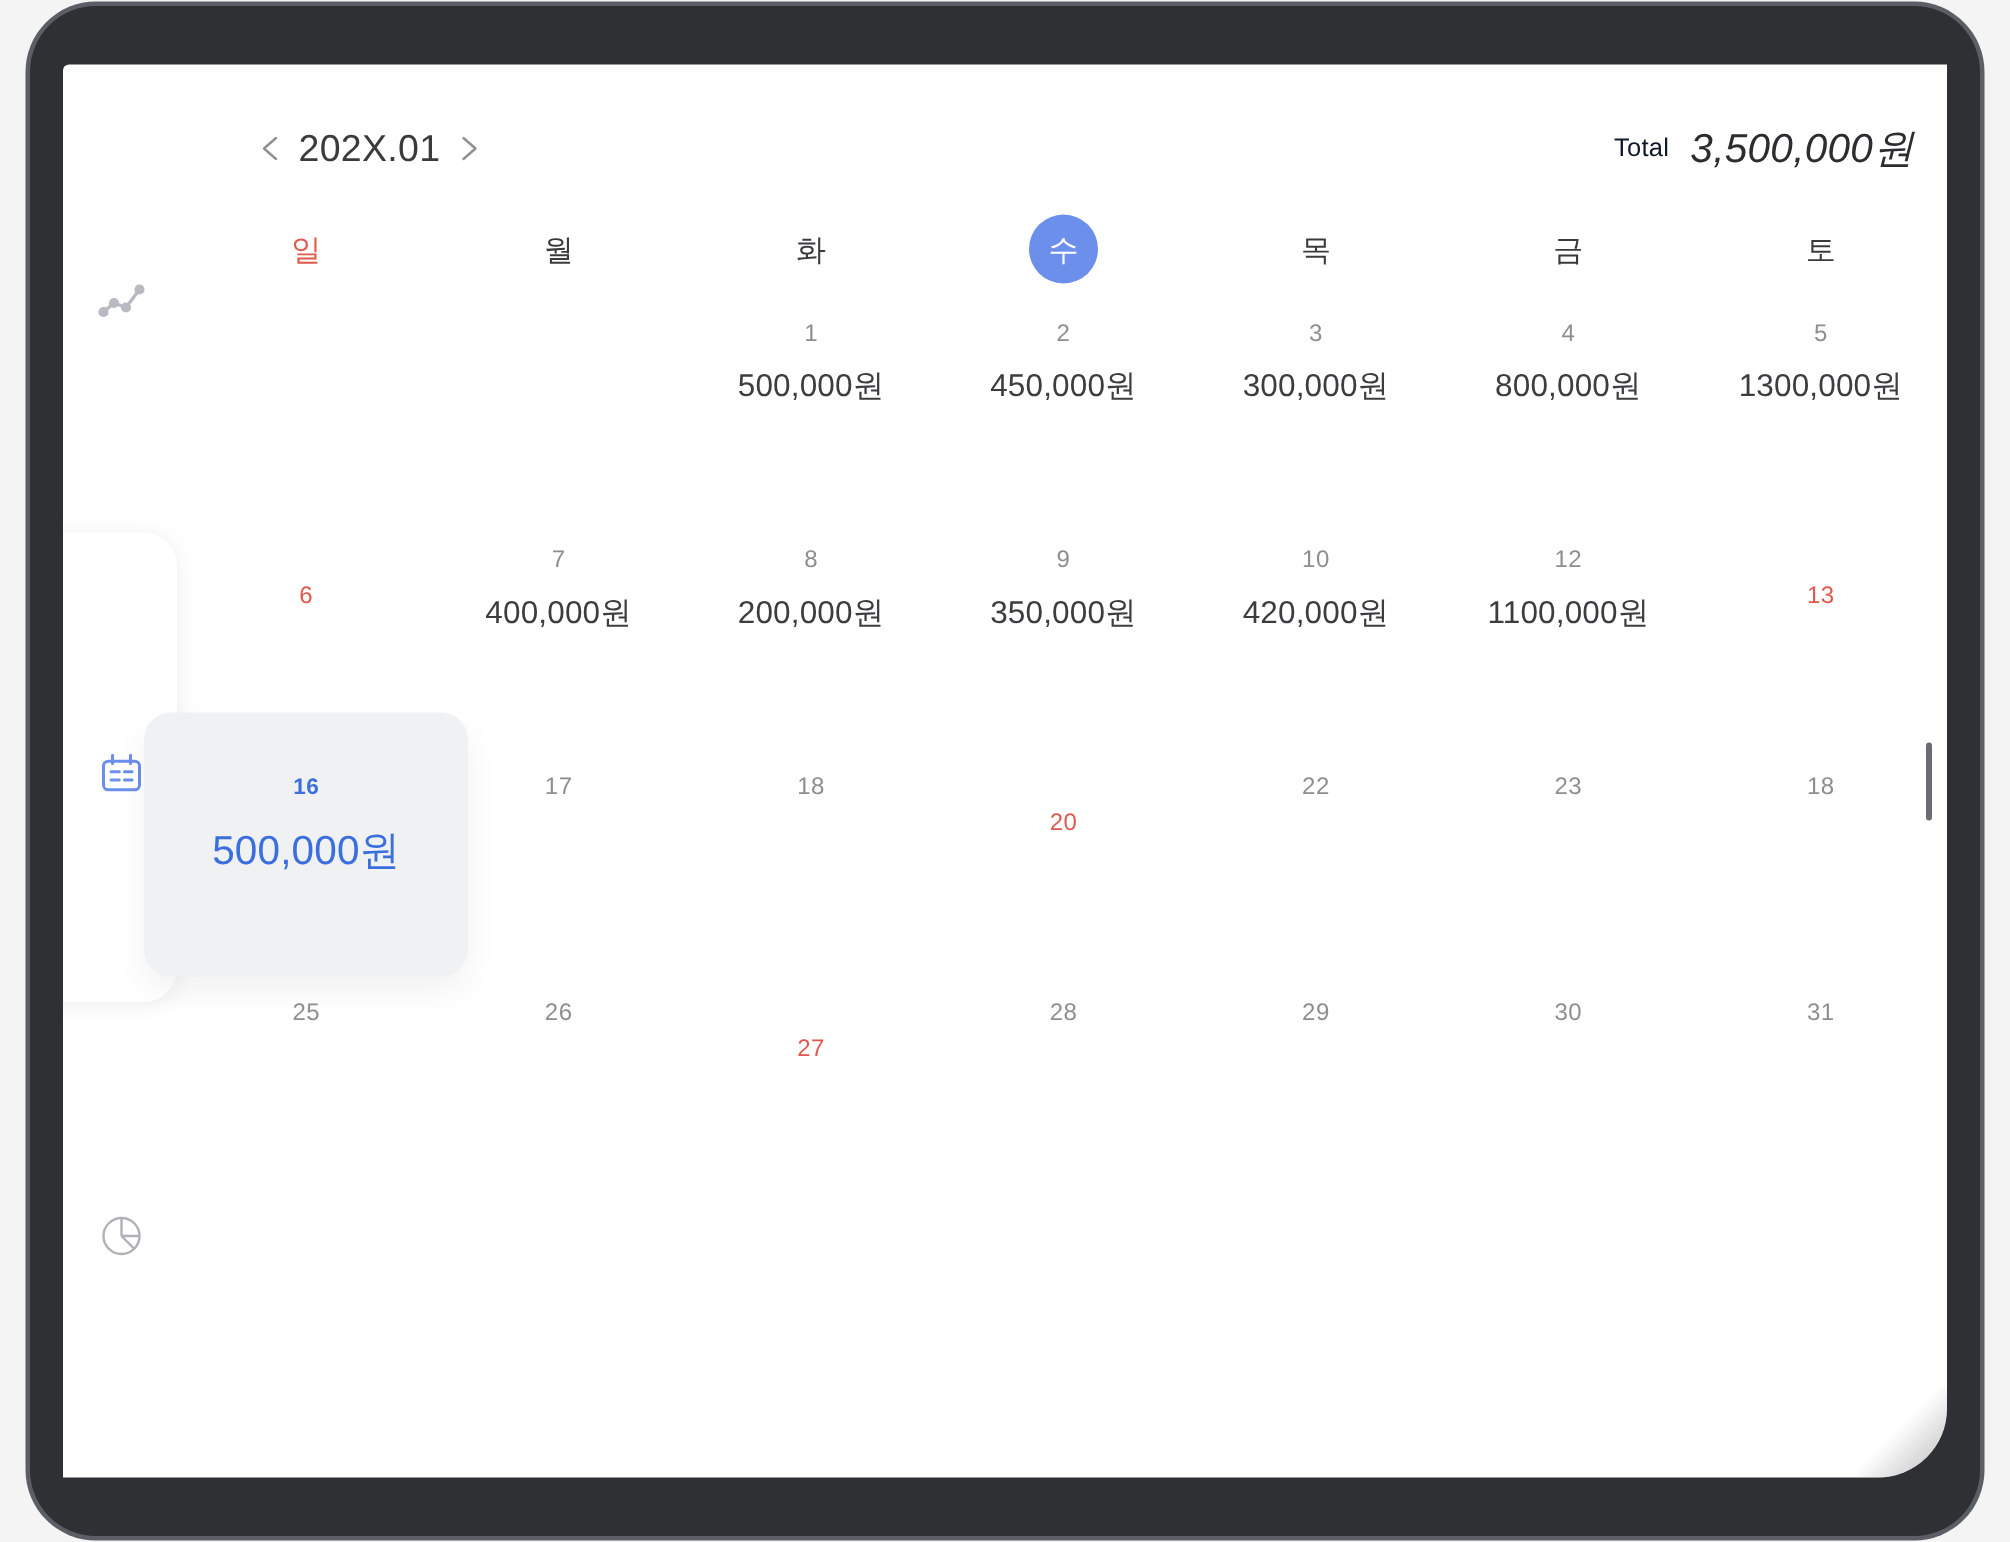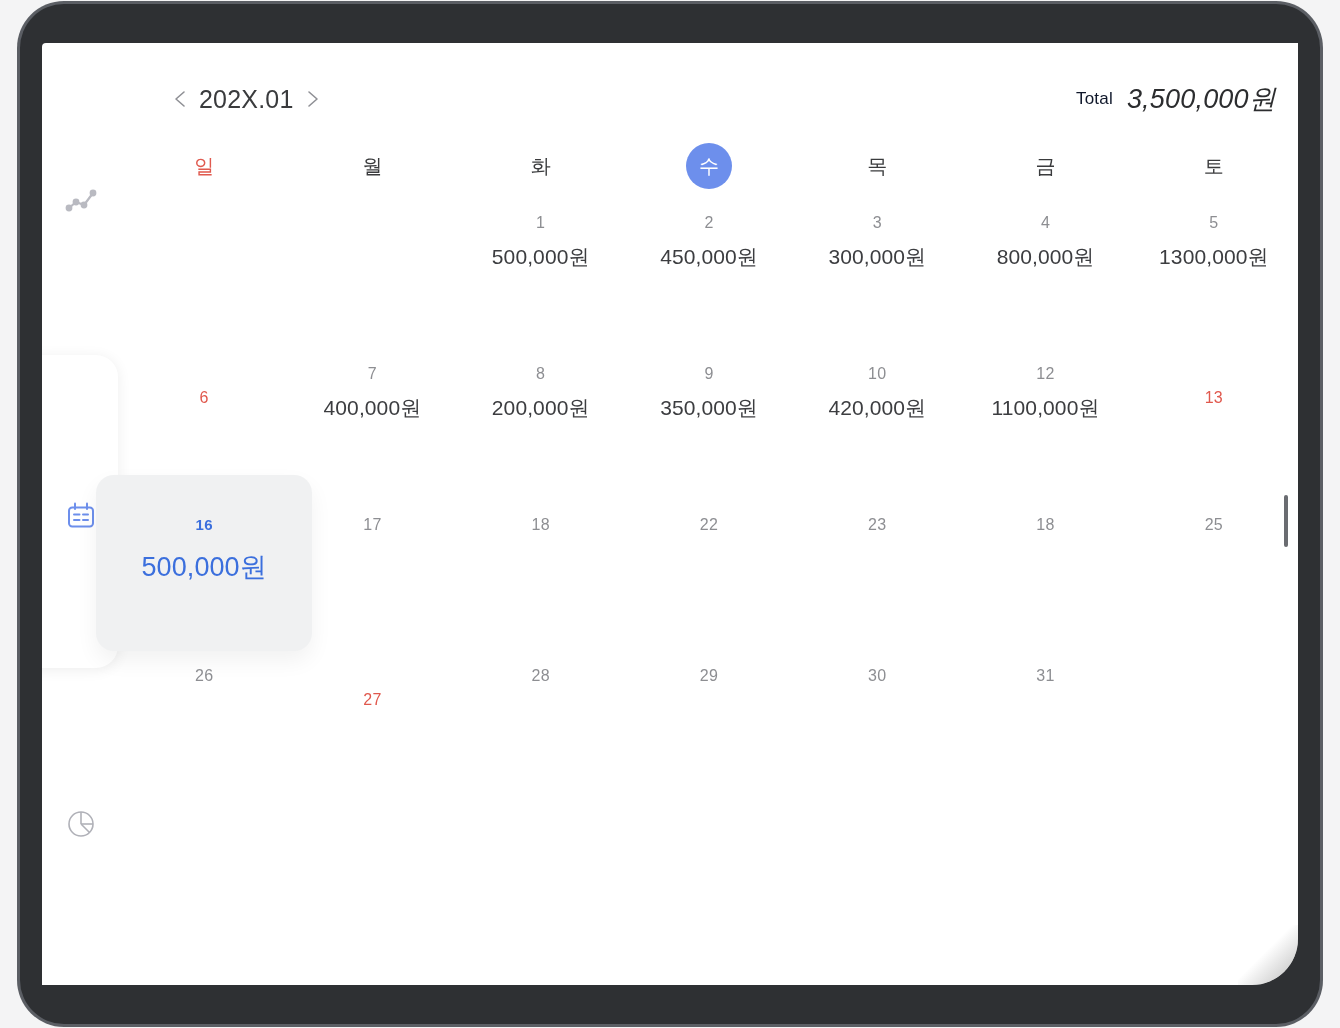--- a/index.html
+++ b/index.html
@@ -378,20 +378,23 @@
             <div class="daynum">16</div>
             <div class="amount">500,000원</div>
           </div>
           <div class="cell">
             <div class="daynum">17</div>
           </div>
           <div class="cell">
             <div class="daynum">18</div>
           </div>
           <div class="cell">
+            <div class="daynum sun">20</div>
+          </div>
+          <div class="cell">
             <div class="daynum">22</div>
           </div>
           <div class="cell">
             <div class="daynum">23</div>
           </div>
           <div class="cell">
             <div class="daynum">18</div>
           </div>
           <div class="cell">
             <div class="daynum">25</div>

